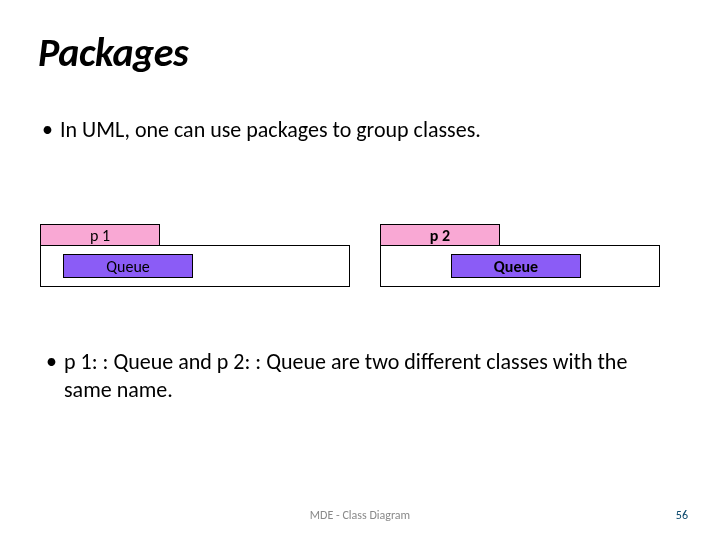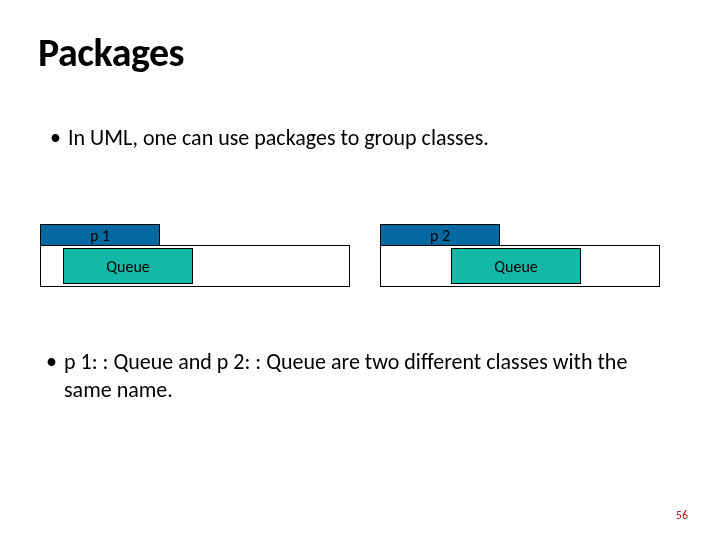--- a/index.html
+++ b/index.html
@@ -19,32 +19,33 @@
     position: relative;
     box-sizing: border-box;
   }
   .title {
     position: absolute;
     left: 38px;
     top: 28px;
     font-size: 40px;
     font-weight: 700;
     letter-spacing: -0.5px;
+    font-style: italic;
   }
   .body {
     position: absolute;
     left: 38px;
     top: 116px;
     width: 640px;
     font-size: 22px;
     line-height: 1.25;
   }
   .body ul {
     list-style: none;
-    margin: 8px;
+    margin: 0;
     padding: 0;
   }
   .body li {
     position: relative;
     padding-left: 22px;
     margin-bottom: 4px;
   }
   .body li::before {
     content: "•";
     position: absolute;
@@ -61,50 +62,50 @@
     left: 40px;
     top: 224px;
     width: 640px;
     height: 92px;
   }
   .package {
     position: absolute;
     top: 0;
   }
   .package.p1 { left: 0; width: 310px; }
-  .package.p2 { left: 340px; width: 280px; }
+  .package.p2 { left: 340px; width: 280px; font-weight: bold; }
   .pkg-tab {
     border: 1px solid #000;
     width: 120px;
     height: 22px;
     box-sizing: border-box;
     display: flex;
     align-items: center;
     justify-content: center;
     font-size: 16px;
-    background: #0369a1;
+    background: #f9a8d4;
   }
   .pkg-body {
     border: 1px solid #000;
     height: 42px;
     box-sizing: border-box;
     margin-top: -1px;
     position: relative;
     display: flex;
     align-items: center;
   }
   .class-box {
     border: 1px solid #000;
-    height: 36px;
+    height: 24px;
     box-sizing: border-box;
     display: flex;
     align-items: center;
     justify-content: center;
     font-size: 16px;
-    background: #14b8a6;
+    background: #8b5cf6;
     position: absolute;
   }
   .package.p1 .class-box { left: 22px; width: 130px; }
   .package.p2 .class-box { left: 70px; width: 130px; }
   .body2 {
     position: absolute;
     left: 38px;
     top: 344px;
     width: 640px;
     font-size: 22px;
@@ -134,21 +135,21 @@
     width: 720px;
     text-align: center;
     font-size: 12px;
     color: #8a8a8a;
   }
   .page-num {
     position: absolute;
     bottom: 18px;
     right: 32px;
     font-size: 12px;
-    color: #b91c1c;
+    color: #0c4a6e;
   }
 </style>
 </head>
 <body>
 
 <div class="slide">
 
   <div class="title">Packages</div>
 
   <div class="body">
@@ -171,14 +172,15 @@
       </div>
     </div>
   </div>
 
   <div class="body2">
     <ul>
       <li>p 1: : Queue and p 2: : Queue are two different classes with the same name.</li>
     </ul>
   </div>
 
+  <div class="footer-center">MDE - Class Diagram</div>
   <div class="page-num">56</div>
 </div>
 
 </body></html>

